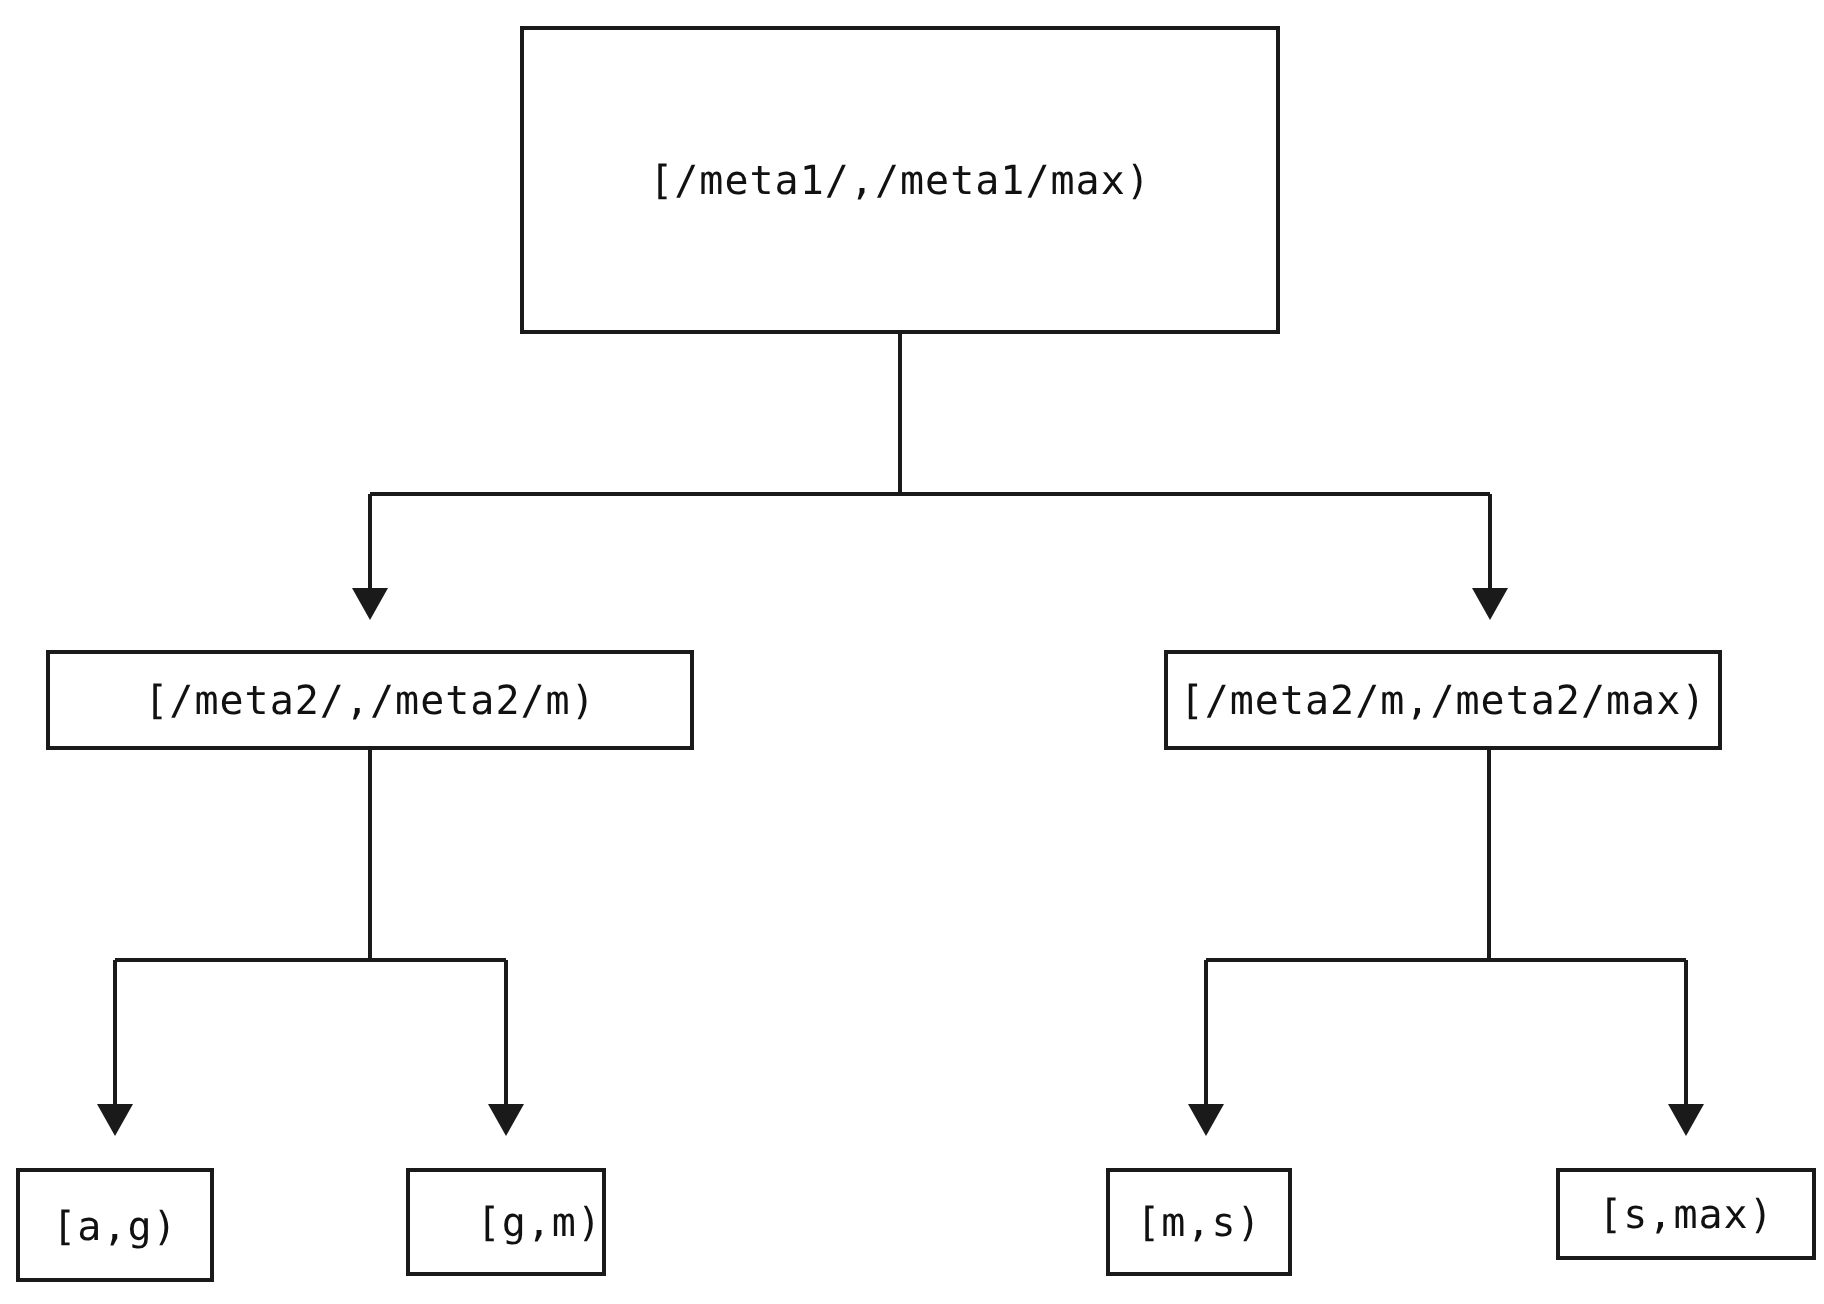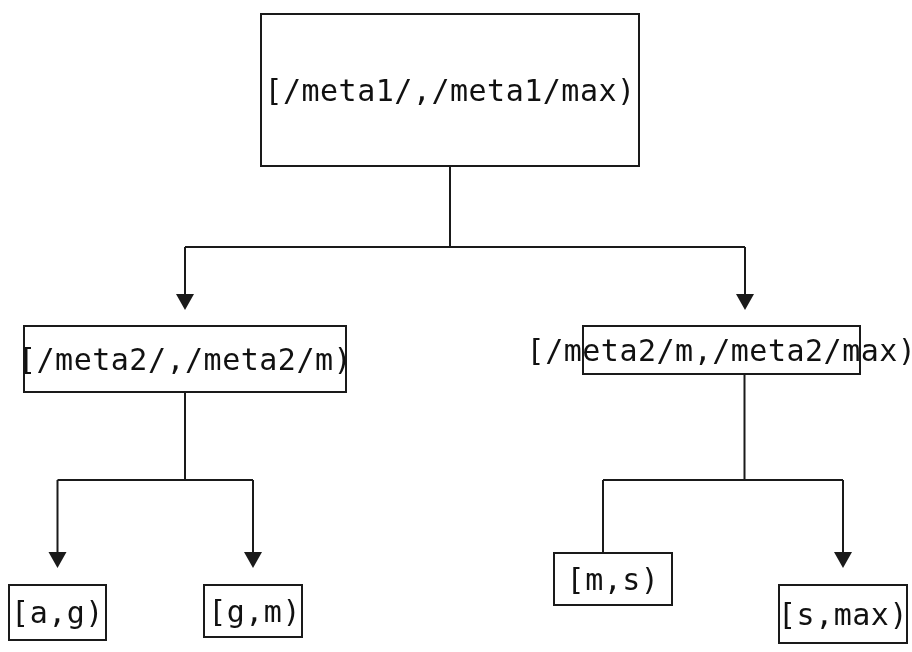--- a/index.html
+++ b/index.html
@@ -40,21 +40,21 @@
     stroke: none;
   }
   .node {
     position: absolute;
     border: 2px solid var(--node-border);
     background: var(--background);
     display: flex;
     align-items: center;
     justify-content: center;
     color: var(--text);
-    font-size: 30px;
+    font-size: 20px;
     font-weight: 500;
     letter-spacing: 0.5px;
     white-space: nowrap;
   }
 </style>
 </head>
 <body>
 
 <div class="canvas">
 
@@ -76,37 +76,37 @@
       <path d="M744.5 375 L744.5 480 M603 480 L843 480 M603 480 L603 552 M843 480 L843 552"></path>
       <polygon points="603,568 594,552 612,552"></polygon>
       <polygon points="843,568 834,552 852,552"></polygon>
     </g>
   </svg>
 
   <div class="node" style="left:260px; top:13px; width:380px; height:154px;">
     <span>[/meta1/,/meta1/max)</span>
   </div>
 
-  <div class="node" style="left:23px; top:325px; width:324px; height:68px;">
+  <div class="node" style="left:23px; top:325px; width:324px; height:50px;">
     <span>[/meta2/,/meta2/m)</span>
   </div>
 
   <div class="node" style="left:582px; top:325px; width:279px; height:50px;">
     <span>[/meta2/m,/meta2/max)</span>
   </div>
 
   <div class="node" style="left:8px; top:584px; width:99px; height:57px;">
     <span>[a,g)</span>
   </div>
 
   <div class="node" style="left:203px; top:584px; width:100px; height:54px;justify-content:flex-end;">
     <span>[g,m)</span>
   </div>
 
-  <div class="node" style="left:553px; top:552px; width:120px; height:54px;">
+  <div class="node" style="left:553px; top:584px; width:93px; height:54px;">
     <span>[m,s)</span>
   </div>
 
-  <div class="node" style="left:778px; top:584px; width:130px; height:60px;">
+  <div class="node" style="left:778px; top:584px; width:130px; height:46px;">
     <span>[s,max)</span>
   </div>
 
 </div>
 
 </body></html>

